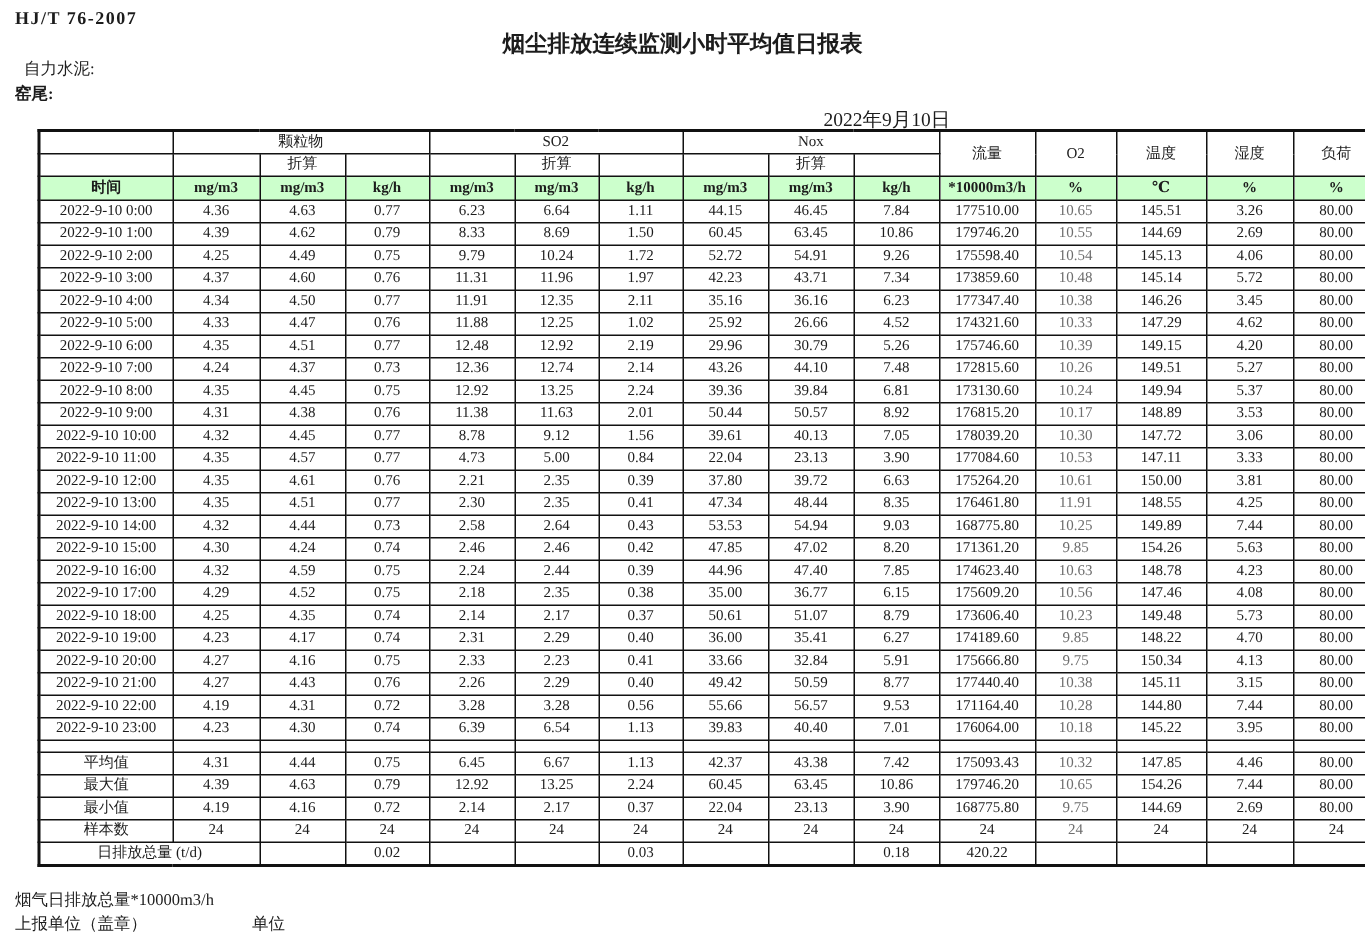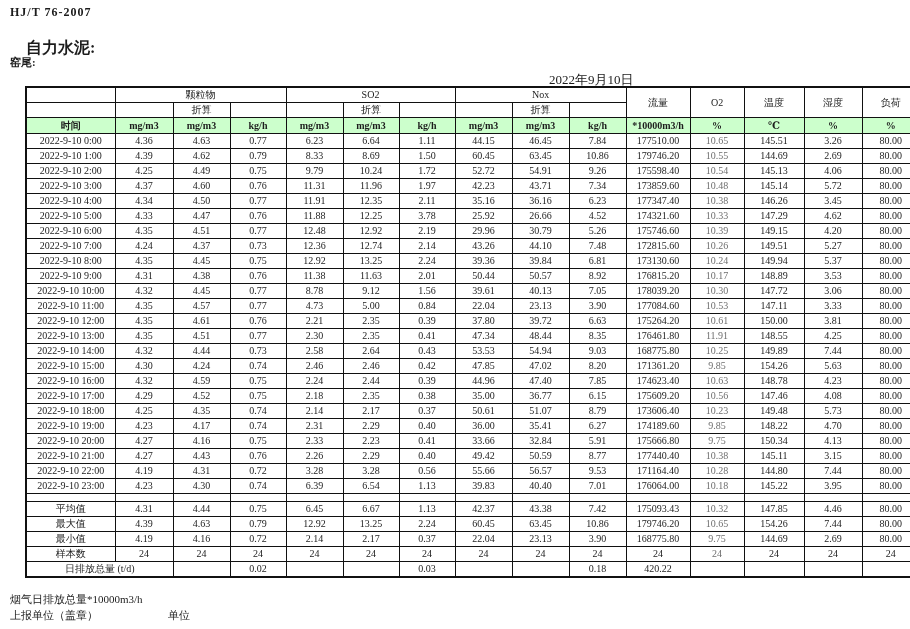--- a/index.html
+++ b/index.html
@@ -2,21 +2,21 @@
 <html><head>
 <meta charset="utf-8">
 <style>
   html,body{margin:0;padding:0;background:#ffffff;}
   .page{
     position:relative;width:910px;height:629px;background:#ffffff;overflow:hidden;
     font-family:"Liberation Serif","DejaVu Serif",serif;color:#1c1c1c;
   }
   .doc-code{position:absolute;left:10px;top:5px;font-size:12px;font-weight:bold;letter-spacing:1px;}
   .title{position:absolute;left:0;top:20px;width:910px;text-align:center;font-size:15px;font-weight:bold;}
-  .company{position:absolute;left:26px;top:38px;font-size:16px;font-weight:bold;}
+  .company{position:absolute;left:16px;top:38px;font-size:11px;font-weight:normal;}
   .location{position:absolute;left:10px;top:55px;font-size:11px;font-weight:bold;}
   .date{position:absolute;left:549px;top:71px;font-size:13px;}
   table.report{
     position:absolute;left:8px;top:86px;width:894px;
     border-collapse:collapse;table-layout:fixed;
     border:2px solid #111;
     font-size:10px;
     margin-left:17px;
   }
   table.report td{
@@ -32,20 +32,21 @@
   td.lbl-left{text-align:left;padding-left:4px;}
   .footer1{position:absolute;left:10px;top:592px;font-size:11px;}
   .footer2{position:absolute;left:10px;top:608px;font-size:11px;}
   .footer3{position:absolute;left:168px;top:608px;font-size:11px;}
 </style>
 </head>
 <body>
 
 <div class="page">
   <div class="doc-code">HJ/T  76-2007</div>
+  <div class="title">烟尘排放连续监测小时平均值日报表</div>
   <div class="company">自力水泥:</div>
   <div class="location">窑尾:</div>
   <div class="date">2022年9月10日</div>
 
   <table class="report">
     <colgroup>
       <col style="width:89px">
         <col style="width:58px">
         <col style="width:57px">
         <col style="width:56px">
@@ -189,21 +190,21 @@
           <td>3.45</td>
           <td>80.00</td>
         </tr>
         <tr class="data-row">
           <td>2022-9-10  5:00</td>
           <td>4.33</td>
           <td>4.47</td>
           <td>0.76</td>
           <td>11.88</td>
           <td>12.25</td>
-          <td>3.78</td>
+          <td>1.02</td>
           <td>25.92</td>
           <td>26.66</td>
           <td>4.52</td>
           <td>174321.60</td>
           <td class="o2">10.33</td>
           <td>147.29</td>
           <td>4.62</td>
           <td>80.00</td>
         </tr>
         <tr class="data-row">

